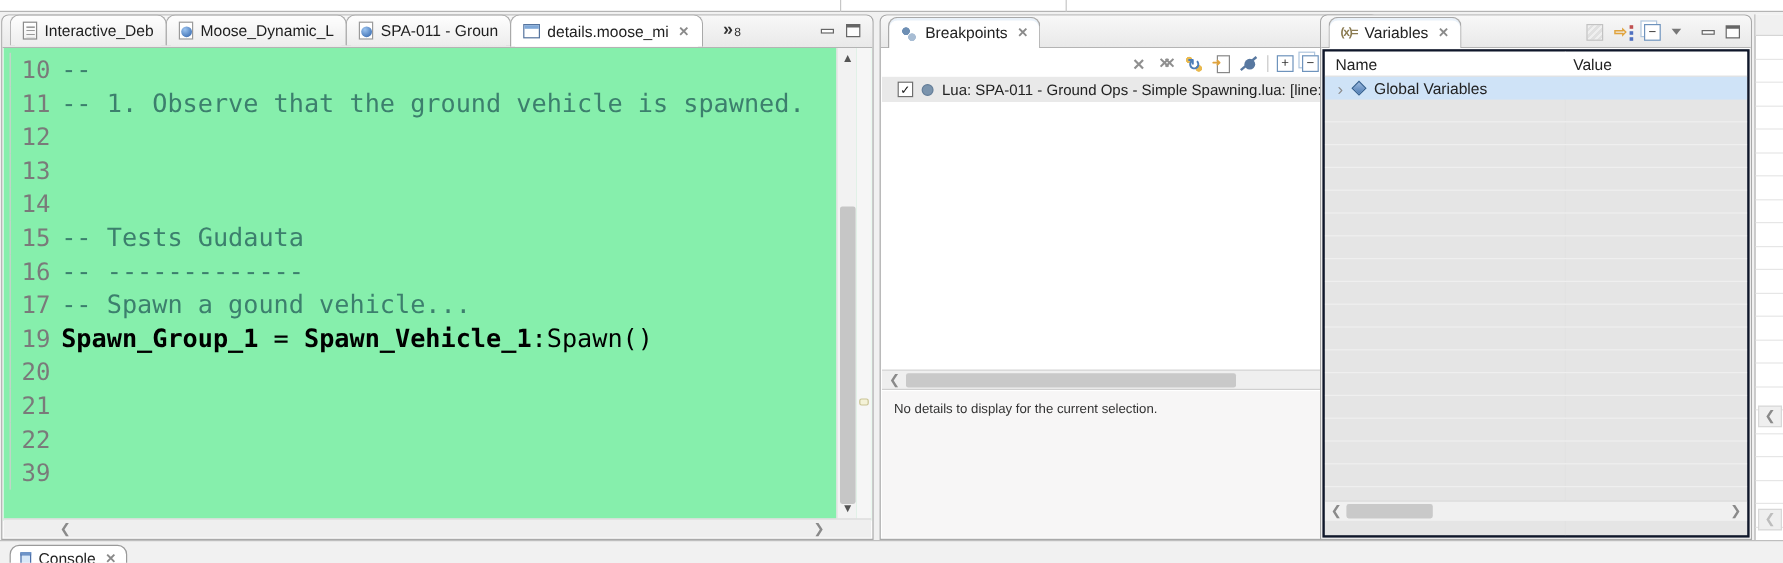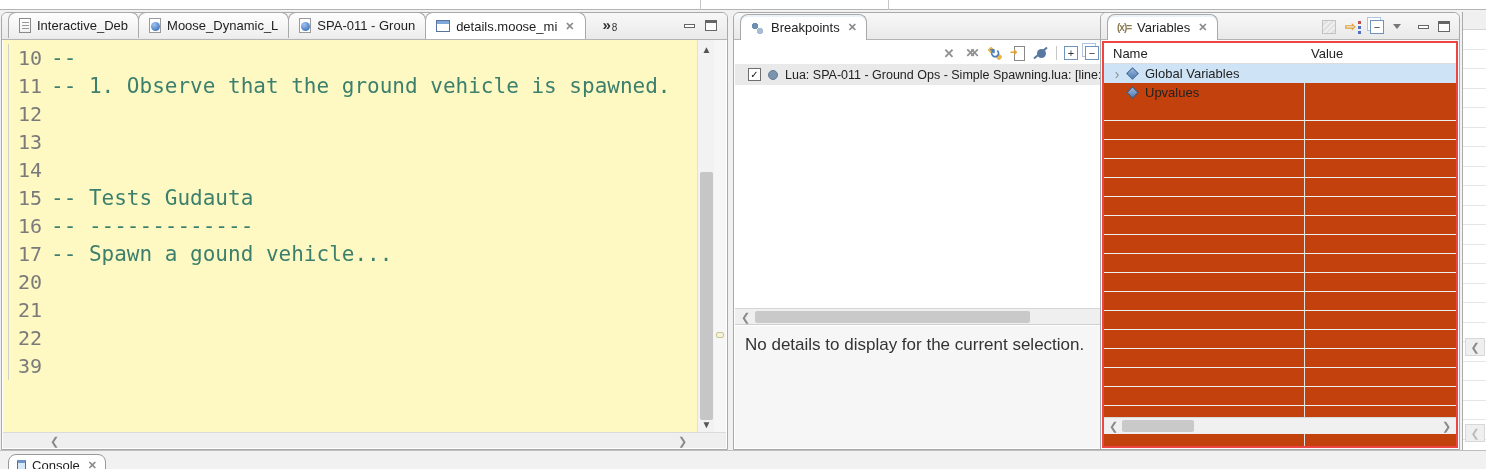--- a/index.html
+++ b/index.html
@@ -25,21 +25,21 @@
   .tab.active{background:#FFF;height:27px;margin-bottom:-1px;box-shadow:inset 0 1px 0 #FFF;}
   .tab-close{font-size:11px;color:#8A8A8A;font-weight:bold;margin-left:2px;}
   .tab-overflow{margin-left:18px;margin-bottom:6px;font-size:15px;font-weight:bold;color:#333;display:flex;align-items:flex-end;}
   .tab-overflow sub{font-size:10px;font-weight:normal;margin-left:1px;}
   .tb-spacer{flex:1;}
   .win-btns{display:flex;align-items:center;gap:10px;padding-right:10px;margin-bottom:8px;}
   .win-min{width:11px;height:4px;border:1px solid #666;background:#FDFDFD;}
   .win-max{width:12px;height:11px;border:1px solid #666;border-top:3px solid #666;background:#FDFDFD;}
 
   
-  .editor-body{position:absolute;left:1px;right:1px;top:27px;height:394px;background:#fef9c3;overflow:hidden;padding-top:4px;}
+  .editor-body{position:absolute;left:1px;right:1px;top:27px;height:394px;background:#86efac;overflow:hidden;padding-top:4px;}
   .code-row{position:relative;height:28px;display:flex;align-items:center;
             font-family:"DejaVu Sans Mono","Liberation Mono",monospace;font-size:21px;}
   .gutter-ruler{width:6px;height:28px;border-right:1px solid #CFCFCF;flex:0 0 6px;}
   .line-num{flex:0 0 42px;text-align:right;padding-right:9px;color:#7A7A7A;font-size:20px;position:relative;z-index:2;}
   .code-text{white-space:pre;position:relative;z-index:2;}
   .tok-comment{color:var(--c-comment,#3C7F6D);}
   .tok-plain{color:#000;}
   .tok-global{color:#000;font-weight:bold;}
   .tok-string{color:var(--c-string,#2A00FF);}
   .cur-line-bg{position:absolute;left:6px;top:0;width:660px;height:28px;background:var(--c-curline,#D7E5BE);z-index:1;}
@@ -86,31 +86,31 @@
   .ic-show-type-names-disabled{width:14px;height:14px;border:1px solid #C2C2C2;background:repeating-linear-gradient(135deg,#EFEFEF 0 2px,#E0E0E0 2px 4px);}
   .ic-show-logical-structure::before{content:"⇨";color:var(--c-gold,#E0A33C);font-weight:bold;font-size:13px;margin-right:2px;}
   .ic-show-logical-structure::after{content:"";width:3px;height:3px;background:#C05050;box-shadow:0 5px 0 #5070C0,0 10px 0 #5070C0;margin-top:-9px;}
 
   .bp-list{position:absolute;left:1px;right:1px;top:51px;height:244px;background:#FFF;}
   .bp-row{position:absolute;left:0;right:0;top:0;height:21px;background:#E9E9E9;display:flex;align-items:center;gap:7px;padding-left:13px;font-size:12.5px;}
   .bp-check{width:13px;height:13px;border:1px solid #6E6E6E;background:#FFF;display:flex;align-items:center;justify-content:center;font-size:10px;color:#111;}
   .bp-dot{width:10px;height:10px;border-radius:50%;background:var(--c-bpdot,#7B94AD);border:1px solid #647E99;}
   .bp-label{white-space:nowrap;overflow:hidden;}
   .bp-hscroll{position:absolute;left:1px;right:1px;top:295px;height:17px;background:#EFEFEF;border-top:1px solid #D5D5D5;border-bottom:1px solid #CFCFCF;}
-  .bp-details{position:absolute;left:1px;right:1px;top:313px;bottom:1px;background:#F7F6F6;font-size:17px;color:#333;padding:9px 0 0 10px;}
+  .bp-details{position:absolute;left:1px;right:1px;top:313px;bottom:1px;background:#F7F6F6;font-size:11px;color:#333;padding:9px 0 0 10px;}
 
   
   .icon-breakpoints{width:15px;height:15px;background:
      radial-gradient(circle at 5px 6px,#6E8FB4 0 3px,transparent 3.5px),
      radial-gradient(circle at 10px 11px,#A8BDD4 0 3px,transparent 3.5px);}
 
   
   .var-tab-icon{font-size:10px;font-weight:bold;color:#8A7A50;letter-spacing:-1px;}
   .var-toolbar{position:absolute;right:0;top:0;height:27px;display:flex;align-items:center;gap:9px;padding-right:9px;}
-  .var-content{position:absolute;left:1px;right:1px;top:28px;bottom:1px;border:2px solid #ef4444;background:#c2410c;overflow:hidden;}
+  .var-content{position:absolute;left:1px;right:1px;top:28px;bottom:1px;border:2px solid #0f172a;background:#e5e5e5;overflow:hidden;}
   .var-colline{position:absolute;left:200px;top:0;bottom:0;width:1px;background:#E2E2E2;}
   .var-header{position:absolute;left:0;right:0;top:0;height:21px;border-bottom:1px solid #DCDCDC;background:#FFF;display:flex;font-size:13px;color:#222;}
   .var-header .col1{width:200px;padding:3px 0 0 9px;}
   .var-header .col2{padding:3px 0 0 7px;}
   .var-rows{position:absolute;left:0;right:0;top:21px;}
   .var-row{height:19px;display:flex;align-items:center;font-size:13px;position:relative;}
   .var-row.selected{background:var(--c-sel,#CFE3F7);}
   .var-chevron{width:14px;text-align:center;color:#8C8C8C;font-size:14px;margin-left:6px;}
   .var-chevron.empty{visibility:hidden;}
   .var-diamond{width:9px;height:9px;margin:0 8px 0 4px;transform:rotate(45deg);
@@ -216,20 +216,25 @@
         <div class="line-num">16</div>
         <div class="code-text"><span class="tok-comment">-- -------------</span></div>
       </div>
       <div class="code-row">
         <div class="gutter-ruler"></div>
         <div class="line-num">17</div>
         <div class="code-text"><span class="tok-comment">-- Spawn a gound vehicle...</span></div>
       </div>
       <div class="code-row">
         <div class="gutter-ruler"></div>
+        <div class="line-num">19</div>
+        <div class="code-text"><span class="tok-global">Spawn_Group_1</span><span class="tok-plain"> = </span><span class="tok-global">Spawn_Vehicle_1</span><span class="tok-plain">:Spawn()</span></div>
+      </div>
+      <div class="code-row">
+        <div class="gutter-ruler"></div>
         <div class="line-num">20</div>
         <div class="code-text"></div>
       </div>
       <div class="code-row">
         <div class="gutter-ruler"></div>
         <div class="line-num">21</div>
         <div class="code-text"></div>
       </div>
       <div class="code-row">
         <div class="gutter-ruler"></div>
@@ -320,26 +325,20 @@
       <div class="col1">Name</div>
       <div class="col2">Value</div>
     </div>
     <div class="var-rows" id="var-rows">
         <div class="var-row selected">
           <span class="var-chevron">›</span>
           <div class="var-diamond"></div>
           <span>Global Variables</span>
           <span style="position: absolute; left: 207px;"></span>
         </div>
-        <div class="var-row">
-          <span class="var-chevron empty">›</span>
-          <div class="var-diamond"></div>
-          <span>Upvalues</span>
-          <span style="position: absolute; left: 207px;"></span>
-        </div>
         <div class="var-empty-row"></div>
         <div class="var-empty-row"></div>
         <div class="var-empty-row"></div>
         <div class="var-empty-row"></div>
         <div class="var-empty-row"></div>
         <div class="var-empty-row"></div>
         <div class="var-empty-row"></div>
         <div class="var-empty-row"></div>
         <div class="var-empty-row"></div>
         <div class="var-empty-row"></div>

